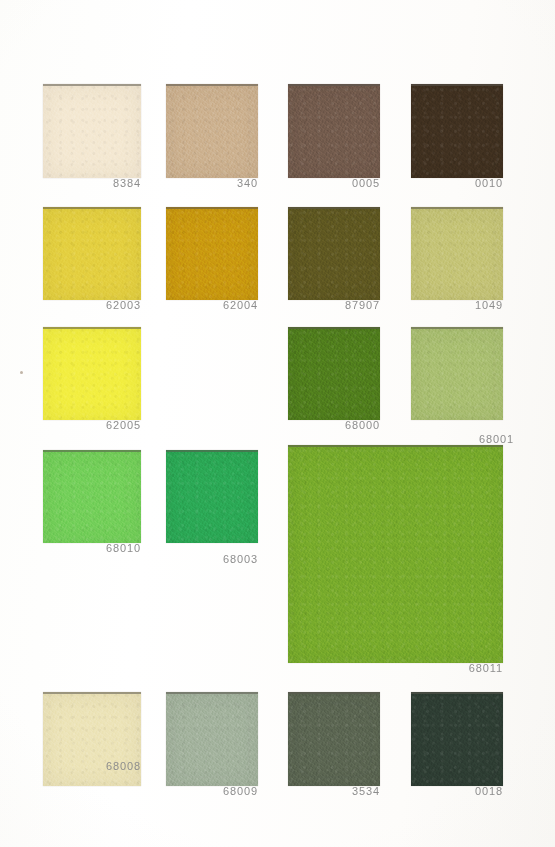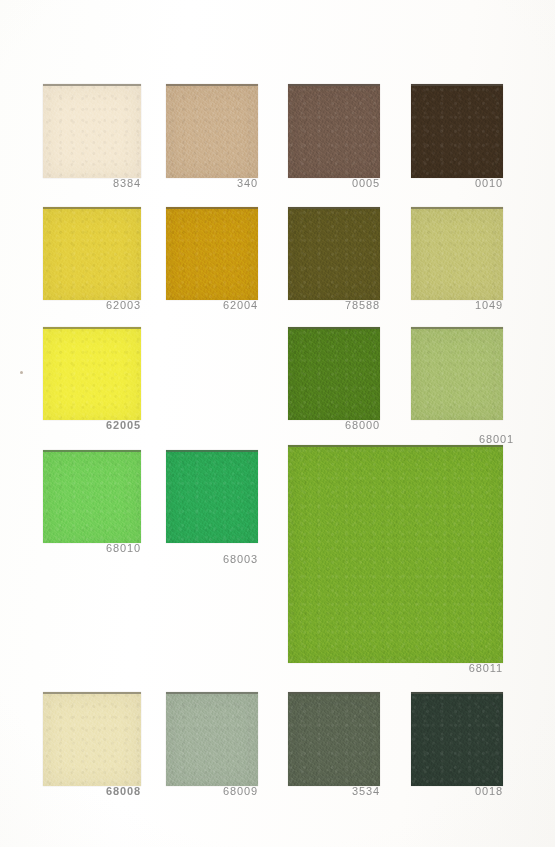--- a/index.html
+++ b/index.html
@@ -112,29 +112,29 @@
         <div class="swatch-chip" title="62003" style="background: rgb(227, 206, 62);"></div>
       </div>
       <div class="swatch-label" style="left: 43px; top: 299px; width: 98px;">62003</div>
       <div class="swatch-cell" style="left: 166px; top: 207px; width: 92px; height: 91px;">
         <div class="swatch-chip" title="62004" style="background: rgb(200, 150, 15);"></div>
       </div>
       <div class="swatch-label" style="left: 166px; top: 299px; width: 92px;">62004</div>
       <div class="swatch-cell" style="left: 288px; top: 207px; width: 92px; height: 91px;">
         <div class="swatch-chip" title="68007" style="background: rgb(92, 85, 32);"></div>
       </div>
-      <div class="swatch-label" style="left: 288px; top: 299px; width: 92px;">78588</div>
+      <div class="swatch-label" style="left: 288px; top: 299px; width: 92px;">87907</div>
       <div class="swatch-cell" style="left: 411px; top: 207px; width: 92px; height: 91px;">
         <div class="swatch-chip" title="1049" style="background: rgb(195, 194, 115);"></div>
       </div>
       <div class="swatch-label" style="left: 411px; top: 299px; width: 92px;">1049</div>
       <div class="swatch-cell" style="left: 43px; top: 327px; width: 98px; height: 91px;">
         <div class="swatch-chip" title="62005" style="background: rgb(242, 238, 63);"></div>
       </div>
-      <div class="swatch-label" style="left: 43px; top: 419px; width: 98px; font-weight: bold;">62005</div>
+      <div class="swatch-label" style="left: 43px; top: 419px; width: 98px;">62005</div>
       <div class="swatch-cell" style="left: 288px; top: 327px; width: 92px; height: 91px;">
         <div class="swatch-chip" title="68000" style="background: rgb(78, 122, 28);"></div>
       </div>
       <div class="swatch-label" style="left: 288px; top: 419px; width: 92px;">68000</div>
       <div class="swatch-cell" style="left: 411px; top: 327px; width: 92px; height: 91px;">
         <div class="swatch-chip" title="68001" style="background: rgb(167, 189, 110);"></div>
       </div>
       <div class="swatch-label" style="left: 422px; top: 419px; width: 92px; margin-top: 14px;">68001</div>
       <div class="swatch-cell" style="left: 43px; top: 450px; width: 98px; height: 91px;">
         <div class="swatch-chip" title="68010" style="background: rgb(112, 206, 87);"></div>
@@ -144,21 +144,21 @@
         <div class="swatch-chip" title="68003" style="background: rgb(42, 166, 83);"></div>
       </div>
       <div class="swatch-label" style="left: 166px; top: 542px; width: 92px; margin-top: 11px;">68003</div>
       <div class="swatch-cell" style="left: 288px; top: 445px; width: 215px; height: 216px;">
         <div class="swatch-chip" title="68011" style="background: rgb(116, 168, 42);"></div>
       </div>
       <div class="swatch-label" style="left: 288px; top: 662px; width: 215px;">68011</div>
       <div class="swatch-cell" style="left: 43px; top: 692px; width: 98px; height: 92px;">
         <div class="swatch-chip" title="68008" style="background: rgb(236, 227, 182);"></div>
       </div>
-      <div class="swatch-label" style="left: 43px; top: 785px; width: 98px; font-weight: bold;">68008</div>
+      <div class="swatch-label" style="left: 43px; top: 760px; width: 98px;">68008</div>
       <div class="swatch-cell" style="left: 166px; top: 692px; width: 92px; height: 92px;">
         <div class="swatch-chip" title="68009" style="background: rgb(160, 176, 154);"></div>
       </div>
       <div class="swatch-label" style="left: 166px; top: 785px; width: 92px;">68009</div>
       <div class="swatch-cell" style="left: 288px; top: 692px; width: 92px; height: 92px;">
         <div class="swatch-chip" title="8397" style="background: rgb(88, 98, 79);"></div>
       </div>
       <div class="swatch-label" style="left: 288px; top: 785px; width: 92px;">3534</div>
       <div class="swatch-cell" style="left: 411px; top: 692px; width: 92px; height: 92px;">
         <div class="swatch-chip" title="0018" style="background: rgb(45, 60, 50);"></div>

